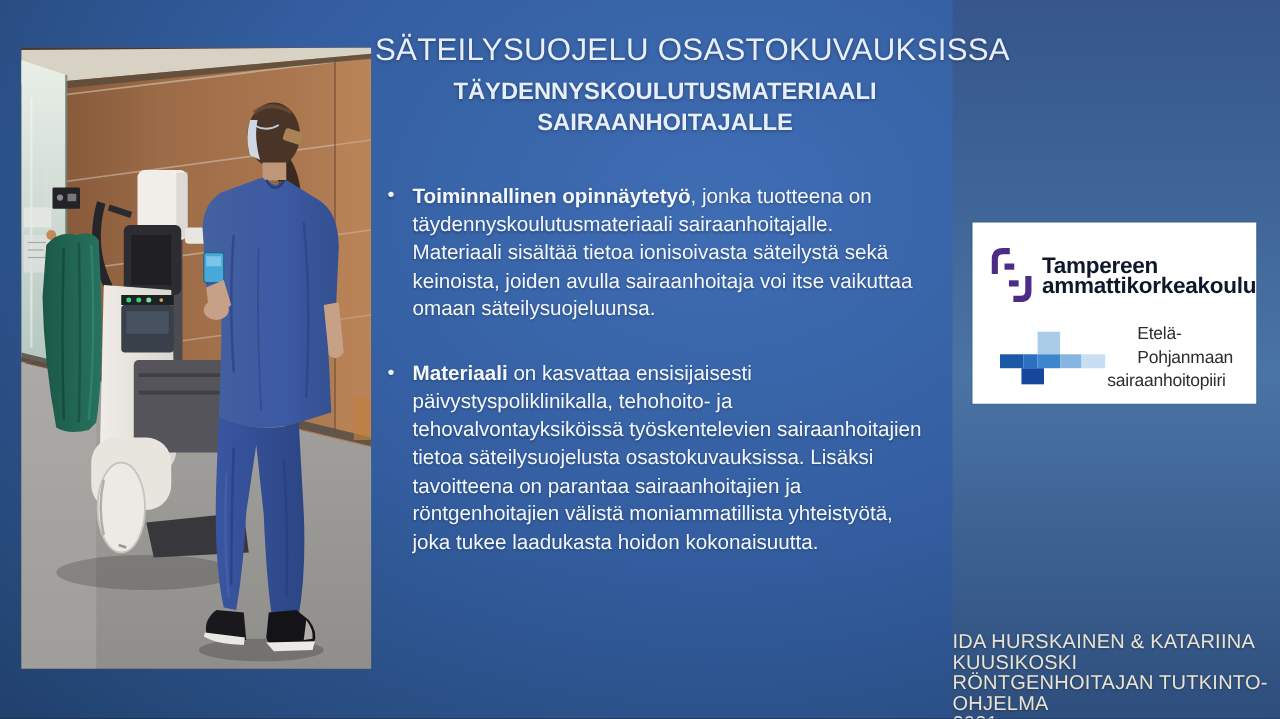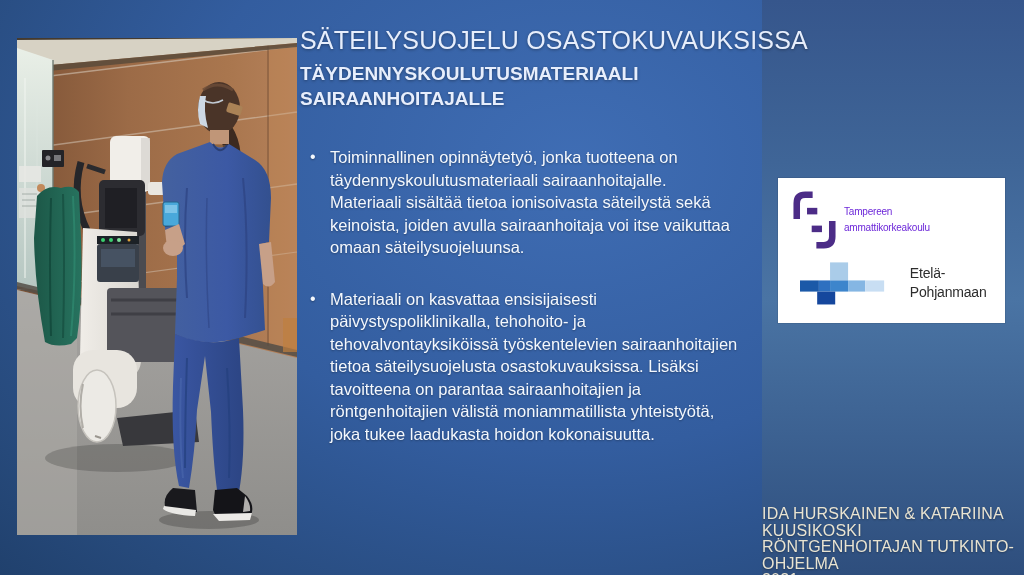--- a/index.html
+++ b/index.html
@@ -5,33 +5,33 @@
   html,body{margin:0;padding:0;background:#10223f;}
   .slide{
     position:relative; width:1024px; height:575px; overflow:hidden;
     font-family:"Liberation Sans", sans-serif;
     background:radial-gradient(ellipse 860px 640px at 56% 28%, #3f6db4 0%, #335d9f 45%, #26497a 80%, #1d3c66 100%);
   }
   .right-panel{
     position:absolute; left:762px; top:0; width:262px; height:575px;
     background:linear-gradient(180deg,#36568c 0%, #3f6597 28%, #4a74a4 52%, #3c6191 76%, #2e4e7d 100%);
   }
-  .title-block{position:absolute; left:300px; top:26px; width:464px; text-align:left; color:#e7eefc; text-shadow:0 1px 3px rgba(0,0,0,.35);}
+  .title-block{position:absolute; left:300px; top:26px; width:464px; text-align:center; color:#e7eefc; text-shadow:0 1px 3px rgba(0,0,0,.35);}
   .title-block h1{margin:0 0 6px 0; font-size:25px; font-weight:400; letter-spacing:.2px; white-space:nowrap;}
   .subtitle{font-size:19px; line-height:25px; font-weight:700;}
   .bullets{position:absolute; left:302px; top:146px; width:472px; margin:0; padding:0; list-style:none; color:#f4f8fd; text-shadow:0 1px 2px rgba(0,0,0,.3);}
   .bullets li{position:relative; padding-left:28px; margin-bottom:29px; font-size:16.5px; line-height:22.5px;}
   .bullets li::before{content:"•"; position:absolute; left:8px; top:0; font-size:16px; color:#f4f8fd;}
-  .bullets .lead{font-weight:normal;}
+  .bullets .lead{font-weight:bold;}
   .bullets .rest{white-space:pre-line;}
   .photo{position:absolute; left:17px; top:38px; width:280px; height:497px; margin:0;}
   .photo svg{display:block;}
   .logo-card{position:absolute; left:778px; top:178px; width:227px; height:145px; background:#ffffff; box-shadow:0 0 0 1px rgba(0,0,0,.08);}
   .logo-row-tamk{display:flex; align-items:center; padding:9px 0 0 15px; height:66px;}
-  .tamk-text{margin-left:8px; color:#6d28d9; font-size:10px; line-height:16.5px; font-weight:normal; letter-spacing:-.2px;}
+  .tamk-text{margin-left:8px; color:#0f172a; font-size:18px; line-height:16.5px; font-weight:bold; letter-spacing:-.2px;}
   .logo-row-epshp{display:flex; align-items:center; padding-left:22px; margin-top:4px;}
   .epshp-text{margin-left:0; color:#2d2d2d; font-size:14px; line-height:19px; letter-spacing:-.2px;}
   .epshp-text .l1{padding-left:24px;}
   .credits{position:absolute; left:762px; top:506px; width:262px; text-align:left; color:#e9e4d2; font-size:16px; line-height:16.5px; letter-spacing:.2px; text-shadow:0 1px 2px rgba(0,0,0,.3);}
 </style>
 </head>
 <body>
 
 <div class="slide">
 
@@ -208,20 +208,21 @@
         <rect x="35" y="2" width="21" height="21" fill="#aacce9"></rect>
         <rect x="0" y="23" width="22" height="13" fill="#1b59a8"></rect>
         <rect x="22" y="23" width="13" height="13" fill="#2e70c0"></rect>
         <rect x="35" y="23" width="21" height="13" fill="#3d85cc"></rect>
         <rect x="56" y="23" width="20" height="13" fill="#85b6e3"></rect>
         <rect x="76" y="23" width="22" height="13" fill="#c8def3"></rect>
         <rect x="20" y="36" width="21" height="15" fill="#15479d"></rect>
       </svg>
       <div class="epshp-text">
         <div class="l1">Etelä-Pohjanmaan</div>
+        <div class="l2">sairaanhoitopiiri</div>
       </div>
     </div>
   </div>
 
   <footer class="credits">
     <div>IDA HURSKAINEN &amp; KATARIINA KUUSIKOSKI</div>
     <div>RÖNTGENHOITAJAN TUTKINTO-OHJELMA</div>
     <div>2021</div>
   </footer>
 

